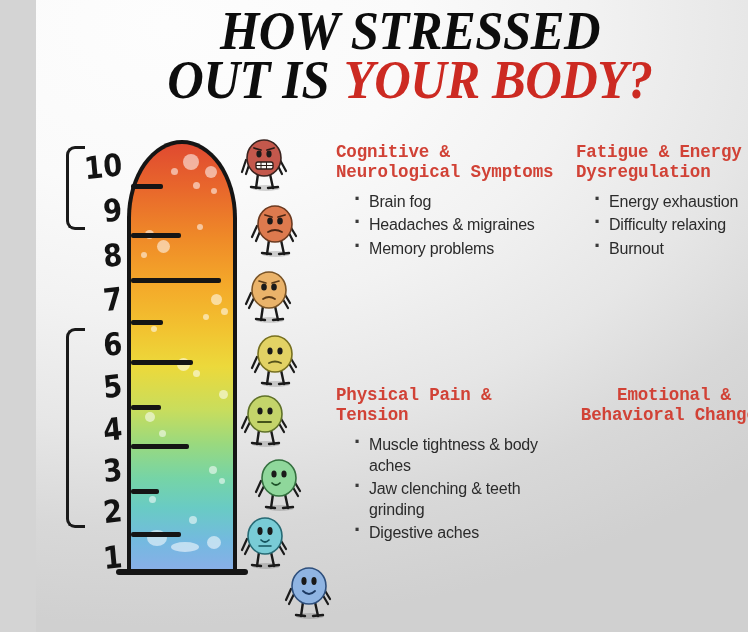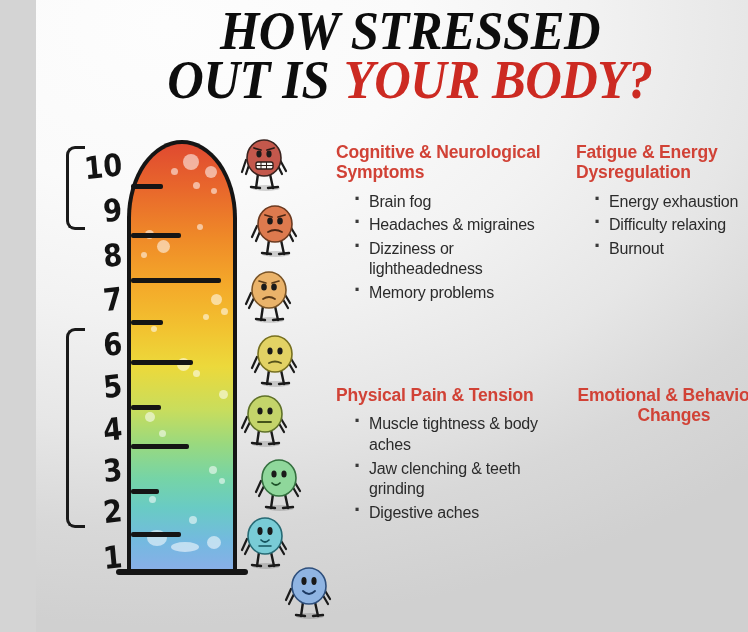--- a/index.html
+++ b/index.html
@@ -79,21 +79,21 @@
   .bracket{position:absolute;border:3px solid #1a1a1a;border-right:none;border-radius:9px 0 0 9px;}
 
   
   .blob{position:absolute;width:46px;height:52px;}
   .blob svg{display:block;overflow:visible;}
 
   
   .col{position:absolute;}
   .sect-head{
     color:#d14236;font-weight:700;font-size:17.5px;line-height:1.17;
-    letter-spacing:-0.15px;margin:0 0 9px 0;
+    letter-spacing:-0.15px;margin:0 0 9px 0;font-family:Liberation Mono, monospace;
   }
   ul.sect-list{list-style:none;margin:0;padding:0 0 0 18px;}
   ul.sect-list li{
     position:relative;
     color:#2b2b2b;font-size:16px;line-height:1.3;
     margin-bottom:2.5px;letter-spacing:-0.2px;
     padding-left:15px;
   }
   ul.sect-list li::before{
     content:"\00b7";position:absolute;left:0;top:-4px;
@@ -287,21 +287,20 @@
       </svg>
     </div>
 
   </div>
 
   <div class="col" id="col-cog">
     <p class="sect-head">Cognitive &amp; Neurological Symptoms</p>
     <ul class="sect-list">
       <li>Brain fog</li>
       <li>Headaches &amp; migraines</li>
-      <li>Dizziness or lightheadedness</li>
       <li>Memory problems</li>
     </ul>
   </div>
 
   <div class="col" id="col-fat">
     <p class="sect-head">Fatigue &amp; Energy Dysregulation</p>
     <ul class="sect-list">
       <li>Energy exhaustion</li>
       <li>Difficulty relaxing</li>
       <li>Burnout</li>

